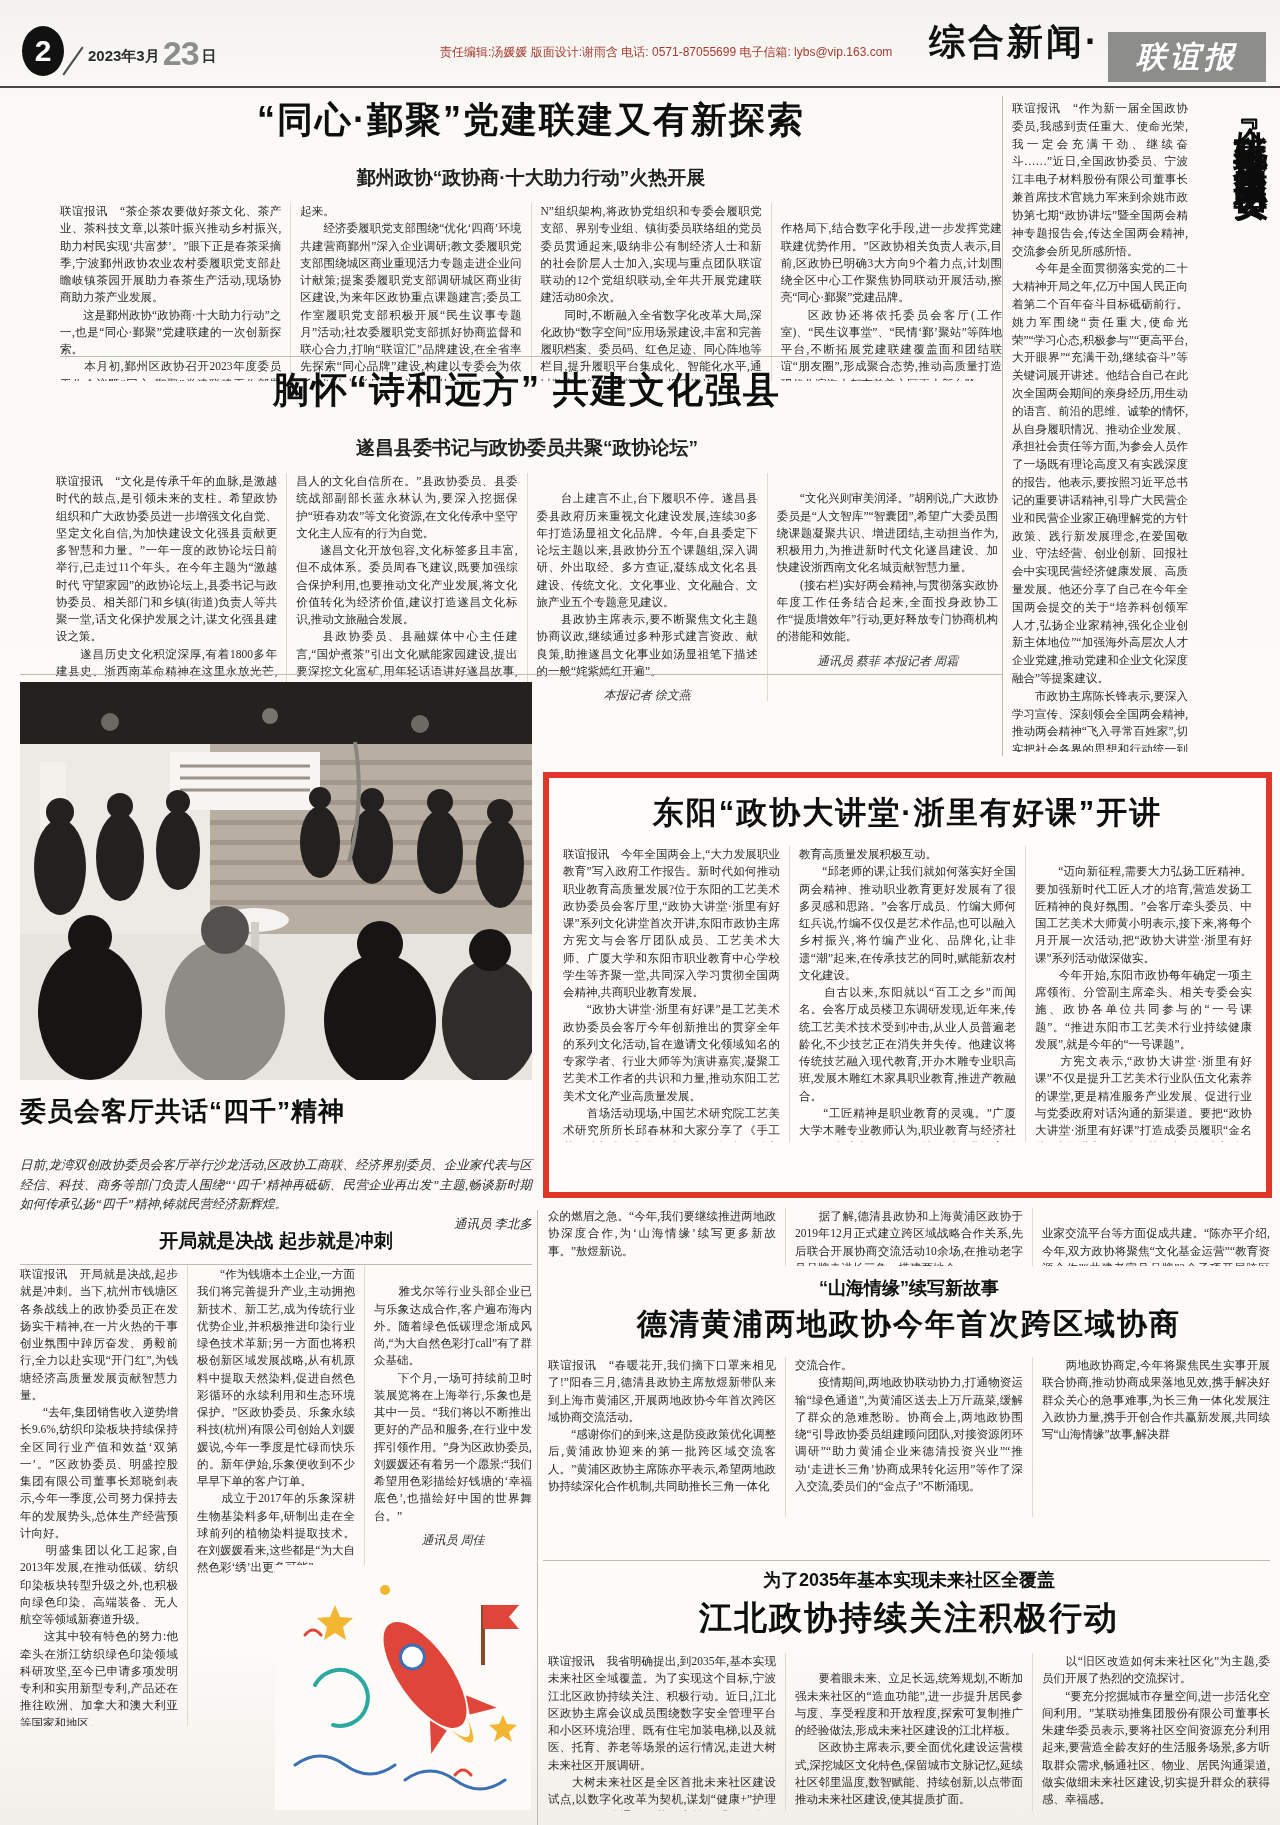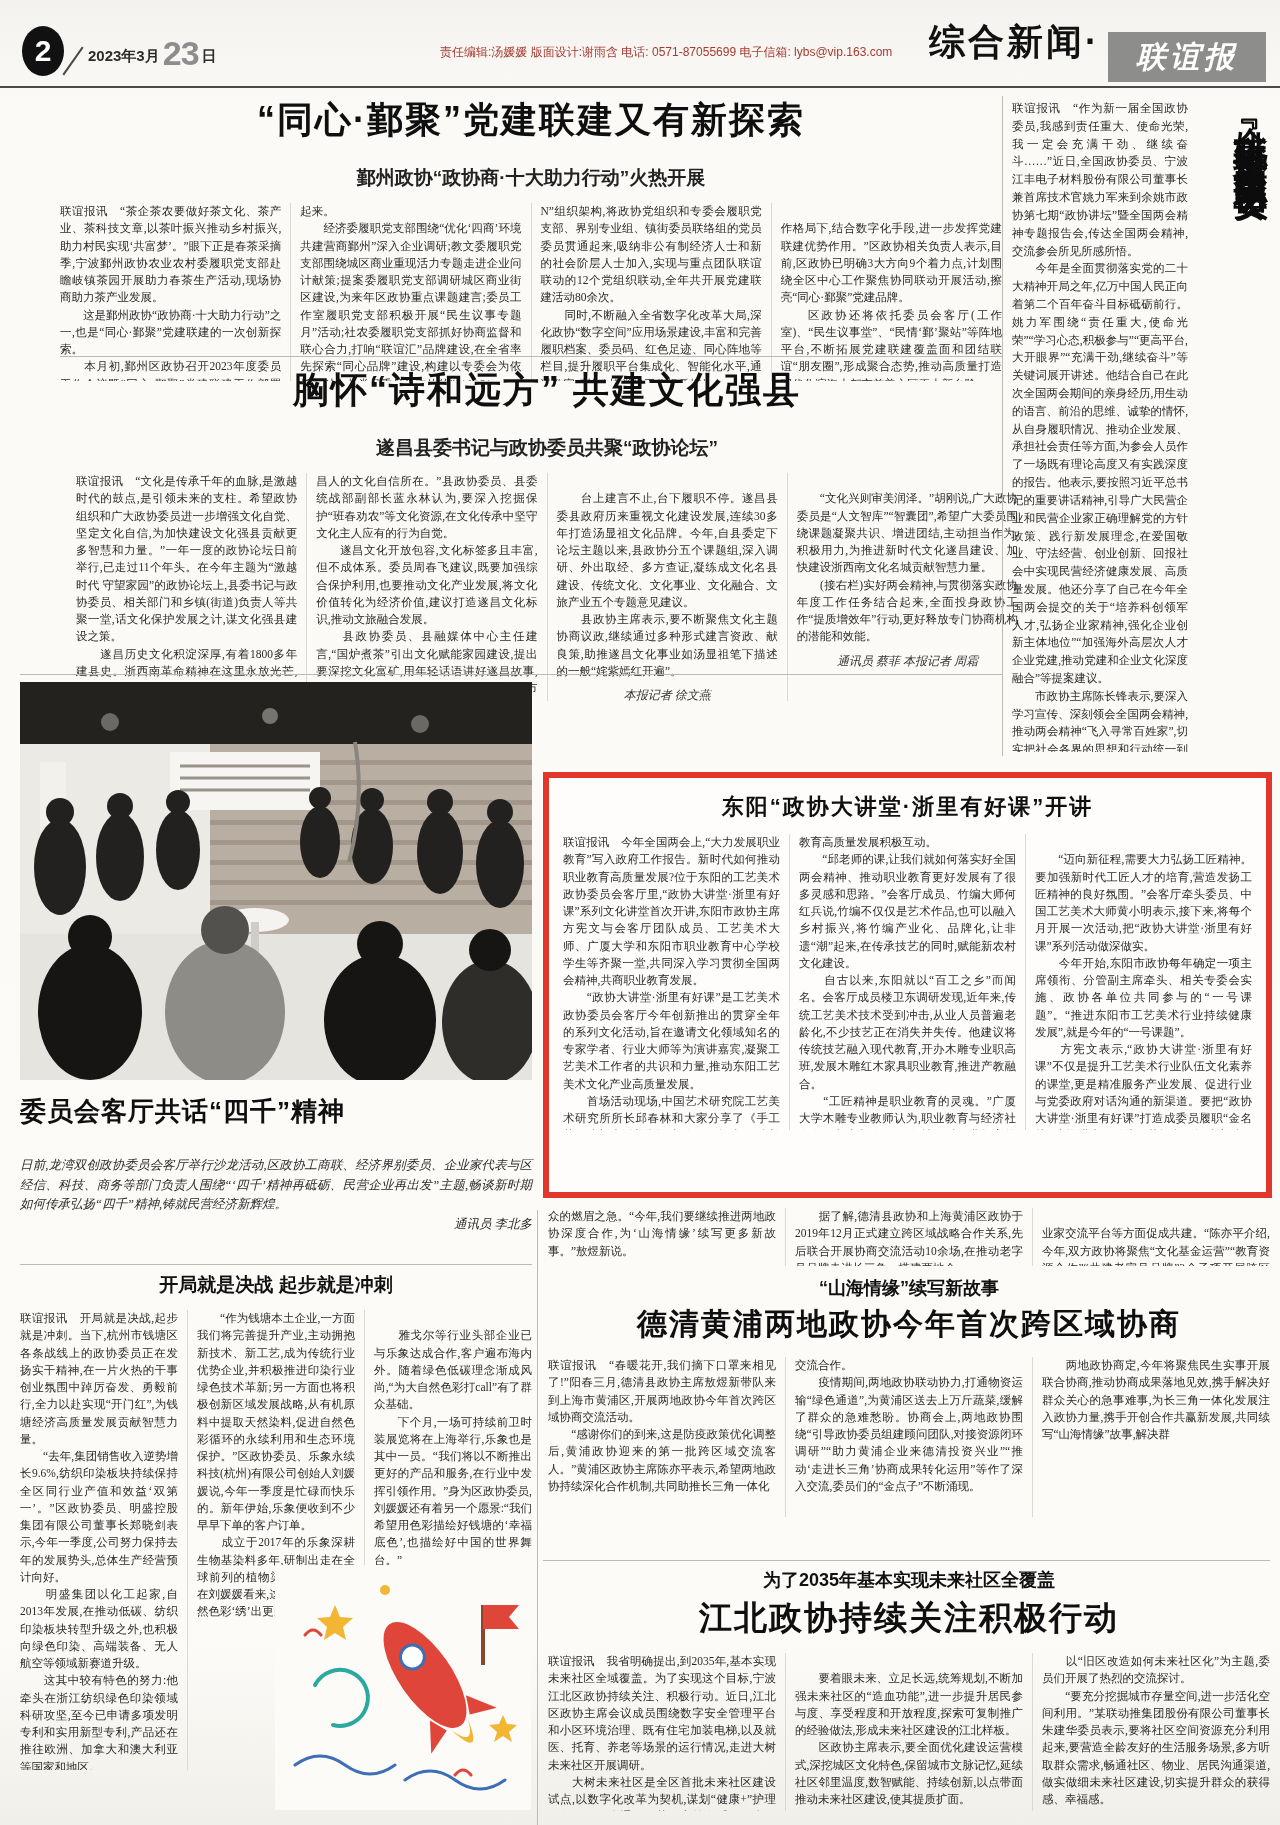--- a/index.html
+++ b/index.html
@@ -81,21 +81,21 @@
       <div class="col">
         <span>作格局下,结合数字化手段,进一步发挥党建联建优势作用。”区政协相关负责人表示,目前,区政协已明确3大方向9个着力点,计划围绕全区中心工作聚焦协同联动开展活动,擦亮“同心·鄞聚”党建品牌。
 　　区政协还将依托委员会客厅(工作室)、“民生议事堂”、“民情‘鄞’聚站”等阵地平台,不断拓展党建联建覆盖面和团结联谊“朋友圈”,形成聚合态势,推动高质量打造现代化滨海大都市首善之区再上新台阶。</span>
         
       </div>
     </div>
   </div>
 
   <div class="rule-thin" style="left:60px;top:356px;width:942px;height:1px;"></div>
 
-  <div class="article" style="left:76px;top:366px;width:942px;">
+  <div class="article" style="left:56px;top:366px;width:942px;">
     <h1 class="hl" style="font-size:36px;">胸怀“诗和远方”  共建文化强县</h1>
     <h2 class="sub">遂昌县委书记与政协委员共聚“政协论坛”</h2>
     <div class="cols" style="height:228px;overflow:hidden;">
       <div class="col">联谊报讯　“文化是传承千年的血脉,是激越时代的鼓点,是引领未来的支柱。希望政协组织和广大政协委员进一步增强文化自觉、坚定文化自信,为加快建设文化强县贡献更多智慧和力量。”一年一度的政协论坛日前举行,已走过11个年头。在今年主题为“激越时代 守望家园”的政协论坛上,县委书记与政协委员、相关部门和乡镇(街道)负责人等共聚一堂,话文化保护发展之计,谋文化强县建设之策。
 　　遂昌历史文化积淀深厚,有着1800多年建县史。浙西南革命精神在这里永放光芒,汤显祖等历史名人各领风骚,“班春劝农”入选人类非遗。
 　　“好川遗址、汤公小镇、红色根脉,是遂</div>
       <div class="col">昌人的文化自信所在。”县政协委员、县委统战部副部长蓝永林认为,要深入挖掘保护“班春劝农”等文化资源,在文化传承中坚守文化主人应有的行为自觉。
 　　遂昌文化开放包容,文化标签多且丰富,但不成体系。委员周春飞建议,既要加强综合保护利用,也要推动文化产业发展,将文化价值转化为经济价值,建议打造遂昌文化标识,推动文旅融合发展。
 　　县政协委员、县融媒体中心主任建言,“国炉煮茶”引出文化赋能家园建设,提出要深挖文化富矿,用年轻话语讲好遂昌故事,多举办文艺沙龙、脱口秀等活动,焕发城市文化价值。</div>
       <div class="col">
@@ -178,21 +178,21 @@
 
   <div class="article" style="left:20px;top:1094px;width:512px;">
     <h3 class="cap-title">委员会客厅共话“四千”精神</h3>
     <div class="cap-text">
       <span>日前,龙湾双创政协委员会客厅举行沙龙活动,区政协工商联、经济界别委员、企业家代表与区经信、科技、商务等部门负责人围绕“‘四千’精神再砥砺、民营企业再出发”主题,畅谈新时期如何传承弘扬“四千”精神,铸就民营经济新辉煌。</span>
       <span style="float:right;">通讯员 李北多</span>
     </div>
   </div>
 
   <div class="redbox" style="left:543px;top:772px;width:729px;height:426px;">
-    <h1 class="hl" style="font-size:22px;margin-top:4px;">东阳“政协大讲堂·浙里有好课”开讲</h1>
+    <h1 class="hl" style="font-size:31px;margin-top:4px;">东阳“政协大讲堂·浙里有好课”开讲</h1>
     <div class="cols" style="height:296px;overflow:hidden;">
       <div class="col">联谊报讯　今年全国两会上,“大力发展职业教育”写入政府工作报告。新时代如何推动职业教育高质量发展?位于东阳的工艺美术政协委员会客厅里,“政协大讲堂·浙里有好课”系列文化讲堂首次开讲,东阳市政协主席方宪文与会客厅团队成员、工艺美术大师、广厦大学和东阳市职业教育中心学校学生等齐聚一堂,共同深入学习贯彻全国两会精神,共商职业教育发展。
 　　“政协大讲堂·浙里有好课”是工艺美术政协委员会客厅今年创新推出的贯穿全年的系列文化活动,旨在邀请文化领域知名的专家学者、行业大师等为演讲嘉宾,凝聚工艺美术工作者的共识和力量,推动东阳工艺美术文化产业高质量发展。
 　　首场活动现场,中国艺术研究院工艺美术研究所所长邱春林和大家分享了《手工艺创造新生活美学》,与会人员认真聆听,并围绕如何培育工匠精神、推动职业</div>
       <div class="col">教育高质量发展积极互动。
 　　“邱老师的课,让我们就如何落实好全国两会精神、推动职业教育更好发展有了很多灵感和思路。”会客厅成员、竹编大师何红兵说,竹编不仅仅是艺术作品,也可以融入乡村振兴,将竹编产业化、品牌化,让非遗“潮”起来,在传承技艺的同时,赋能新农村文化建设。
 　　自古以来,东阳就以“百工之乡”而闻名。会客厅成员楼卫东调研发现,近年来,传统工艺美术技术受到冲击,从业人员普遍老龄化,不少技艺正在消失并失传。他建议将传统技艺融入现代教育,开办木雕专业职高班,发展木雕红木家具职业教育,推进产教融合。
 　　“工匠精神是职业教育的灵魂。”广厦大学木雕专业教师认为,职业教育与经济社会发展紧密相连,要强化社会对职业教育的认可度和接纳度,让广大青年能够凭借一技之长实现人生价值。</div>
       <div class="col">
         <span>　　“迈向新征程,需要大力弘扬工匠精神。要加强新时代工匠人才的培育,营造发扬工匠精神的良好氛围。”会客厅牵头委员、中国工艺美术大师黄小明表示,接下来,将每个月开展一次活动,把“政协大讲堂·浙里有好课”系列活动做深做实。
@@ -221,21 +221,21 @@
 　　“感谢你们的到来,这是防疫政策优化调整后,黄浦政协迎来的第一批跨区域交流客人。”黄浦区政协主席陈亦平表示,希望两地政协持续深化合作机制,共同助推长三角一体化</div>
       <div class="col">交流合作。
 　　疫情期间,两地政协联动协力,打通物资运输“绿色通道”,为黄浦区送去上万斤蔬菜,缓解了群众的急难愁盼。协商会上,两地政协围绕“引导政协委员组建顾问团队,对接资源闭环调研”“助力黄浦企业来德清投资兴业”“推动‘走进长三角’协商成果转化运用”等作了深入交流,委员们的“金点子”不断涌现。</div>
       <div class="col">　　两地政协商定,今年将聚焦民生实事开展联合协商,推动协商成果落地见效,携手解决好群众关心的急事难事,为长三角一体化发展注入政协力量,携手开创合作共赢新发展,共同续写“山海情缘”故事,解决群</div>
     </div>
   </div>
 
   <div class="rule-thin" style="left:543px;top:1560px;width:727px;height:1px;"></div>
 
   <div class="rule-thin" style="left:20px;top:1264px;width:512px;height:1px;"></div>
-  <div class="article" style="left:20px;top:1272px;width:512px;">
+  <div class="article" style="left:20px;top:1228px;width:512px;">
     <h3 class="kicker" style="font-size:19px;">开局就是决战  起步就是冲刺</h3>
     <div class="cols" style="height:460px;overflow:hidden;">
       <div class="col">联谊报讯　开局就是决战,起步就是冲刺。当下,杭州市钱塘区各条战线上的政协委员正在发扬实干精神,在一片火热的干事创业氛围中踔厉奋发、勇毅前行,全力以赴实现“开门红”,为钱塘经济高质量发展贡献智慧力量。
 　　“去年,集团销售收入逆势增长9.6%,纺织印染板块持续保持全区同行业产值和效益‘双第一’。”区政协委员、明盛控股集团有限公司董事长郑晓剑表示,今年一季度,公司努力保持去年的发展势头,总体生产经营预计向好。
 　　明盛集团以化工起家,自2013年发展,在推动低碳、纺织印染板块转型升级之外,也积极向绿色印染、高端装备、无人航空等领域新赛道升级。
 　　这其中较有特色的努力:他牵头在浙江纺织绿色印染领域科研攻坚,至今已申请多项发明专利和实用新型专利,产品还在推往欧洲、加拿大和澳大利亚等国家和地区。</div>
       <div class="col">　　“作为钱塘本土企业,一方面我们将完善提升产业,主动拥抱新技术、新工艺,成为传统行业优势企业,并积极推进印染行业绿色技术革新;另一方面也将积极创新区域发展战略,从有机原料中提取天然染料,促进自然色彩循环的永续利用和生态环境保护。”区政协委员、乐象永续科技(杭州)有限公司创始人刘媛媛说,今年一季度是忙碌而快乐的。新年伊始,乐象便收到不少早早下单的客户订单。
 　　成立于2017年的乐象深耕生物基染料多年,研制出走在全球前列的植物染料提取技术。在刘媛媛看来,这些都是“为大自然色彩‘绣’出更多可能”。</div>
       <div class="col">
         <span>　　雅戈尔等行业头部企业已与乐象达成合作,客户遍布海内外。随着绿色低碳理念渐成风尚,“为大自然色彩打call”有了群众基础。

